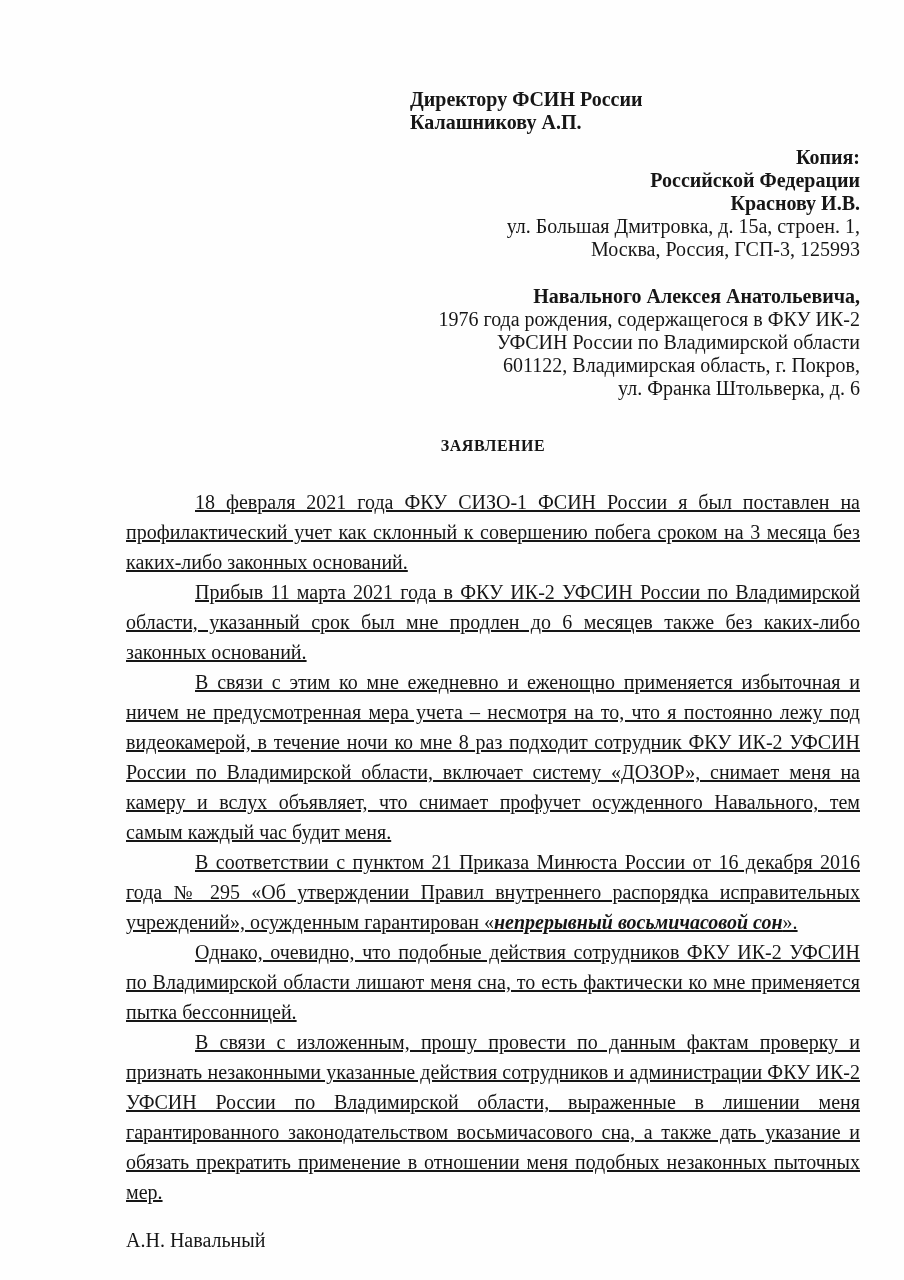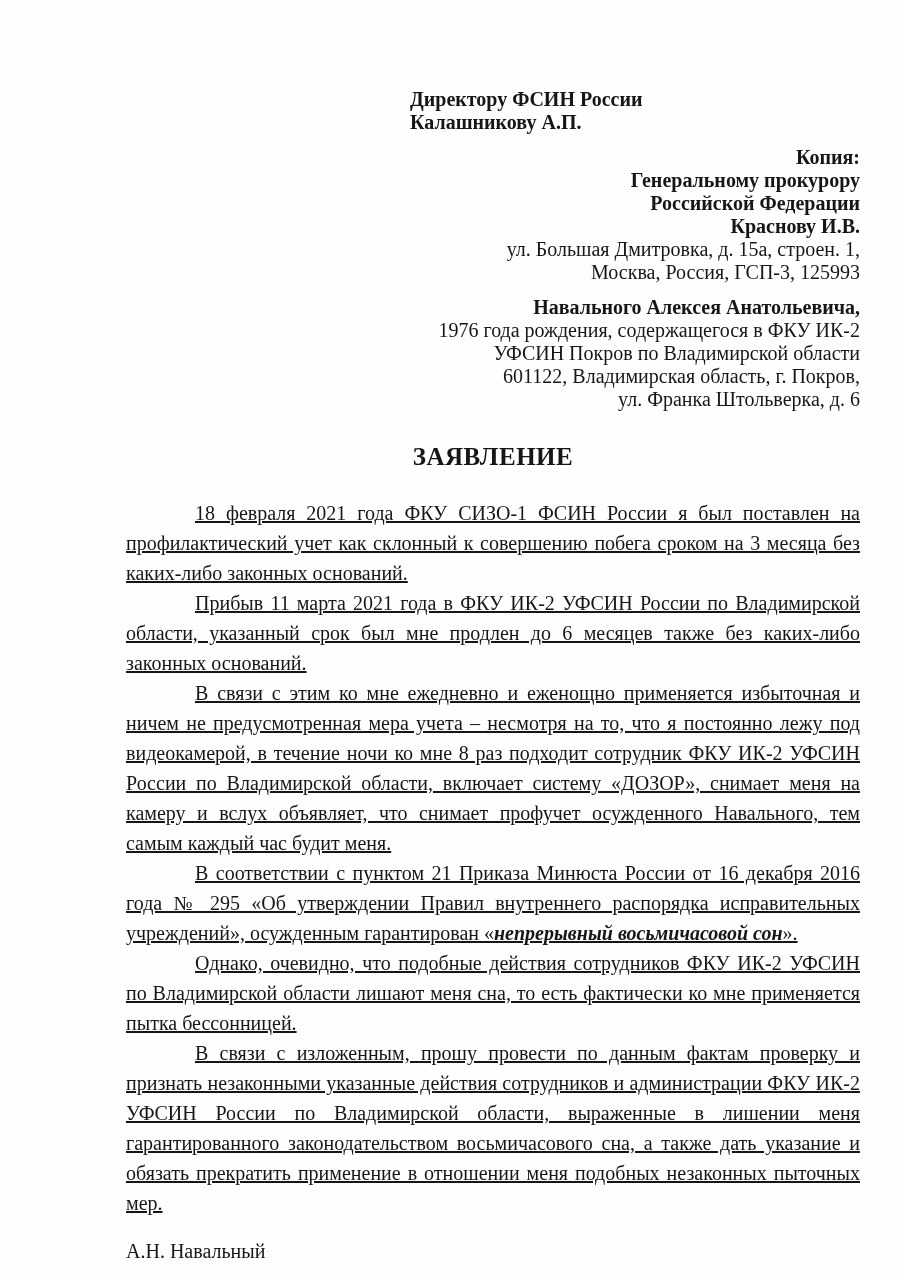--- a/index.html
+++ b/index.html
@@ -18,27 +18,27 @@
     font-size: 20px;
     padding: 88px 44px 0 126px;
     overflow: hidden;
   }
   .address {
     margin-left: 284px; 
     line-height: 23px;
   }
   .addr-block { margin: 0; }
   .addr-block + .addr-block { margin-top: 12px; text-align: right; }
-  .addr-block.applicant { margin-top: 12px; }
+  .addr-block.applicant { margin-top: 24px; }
   .addr-line { white-space: nowrap; }
   .addr-line.bold { font-weight: bold; }
   .doc-title {
     margin: 34px 0 30px 0;
     text-align: center;
-    font-size: 25px;
+    font-size: 16px;
     font-weight: bold;
     letter-spacing: 0.5px;
     line-height: 23px;
   }
   .doc-body {
     line-height: 30px;
     text-align: justify;
     text-decoration: underline;
   }
   .para {
@@ -62,30 +62,29 @@
 <body>
 
 <div class="page">
   <div class="address">
       <div class="addr-block">
         <div class="addr-line bold">Директору ФСИН России</div>
         <div class="addr-line bold">Калашникову А.П.</div>
       </div>
       <div class="addr-block">
         <div class="addr-line bold">Копия:</div>
-        <div class="addr-line bold">Генеральному прокурору</div>
         <div class="addr-line bold">Российской Федерации</div>
         <div class="addr-line bold">Краснову И.В.</div>
         <div class="addr-line">ул. Большая Дмитровка, д. 15а, строен. 1,</div>
         <div class="addr-line">Москва, Россия, ГСП-3, 125993</div>
       </div>
       <div class="addr-block applicant">
         <div class="addr-line bold">Навального Алексея Анатольевича,</div>
         <div class="addr-line">1976 года рождения, содержащегося в ФКУ ИК-2</div>
-        <div class="addr-line">УФСИН Покров по Владимирской области</div>
+        <div class="addr-line">УФСИН России по Владимирской области</div>
         <div class="addr-line">601122, Владимирская область, г. Покров,</div>
         <div class="addr-line">ул. Франка Штольверка, д. 6</div>
       </div>
     </div>
   <div class="doc-title">ЗАЯВЛЕНИЕ</div>
   <div class="doc-body">
       <p class="para"><span class="seg-normal">18 февраля 2021 года ФКУ СИЗО-1 ФСИН России я был поставлен на профилактический учет как склонный к совершению побега сроком на 3 месяца без каких-либо законных оснований.</span></p>
       <p class="para"><span class="seg-normal">Прибыв 11 марта 2021 года в ФКУ ИК-2 УФСИН России по Владимирской области, указанный срок был мне продлен до 6 месяцев также без каких-либо законных оснований.</span></p>
       <p class="para"><span class="seg-normal">В связи с этим ко мне ежедневно и еженощно применяется избыточная и ничем не предусмотренная мера учета – несмотря на то, что я постоянно лежу под видеокамерой, в течение ночи ко мне 8 раз подходит сотрудник ФКУ ИК-2 УФСИН России по Владимирской области, включает систему «ДОЗОР», снимает меня на камеру и вслух объявляет, что снимает профучет осужденного Навального, тем самым каждый час будит меня.</span></p>
       <p class="para"><span class="seg-normal">В соответствии с пунктом 21 Приказа Минюста России от 16 декабря 2016 года № 295 «Об утверждении Правил внутреннего распорядка исправительных учреждений», осужденным гарантирован «</span><span class="seg-bold-italic-underline">непрерывный восьмичасовой сон</span><span class="seg-normal">».</span></p>

